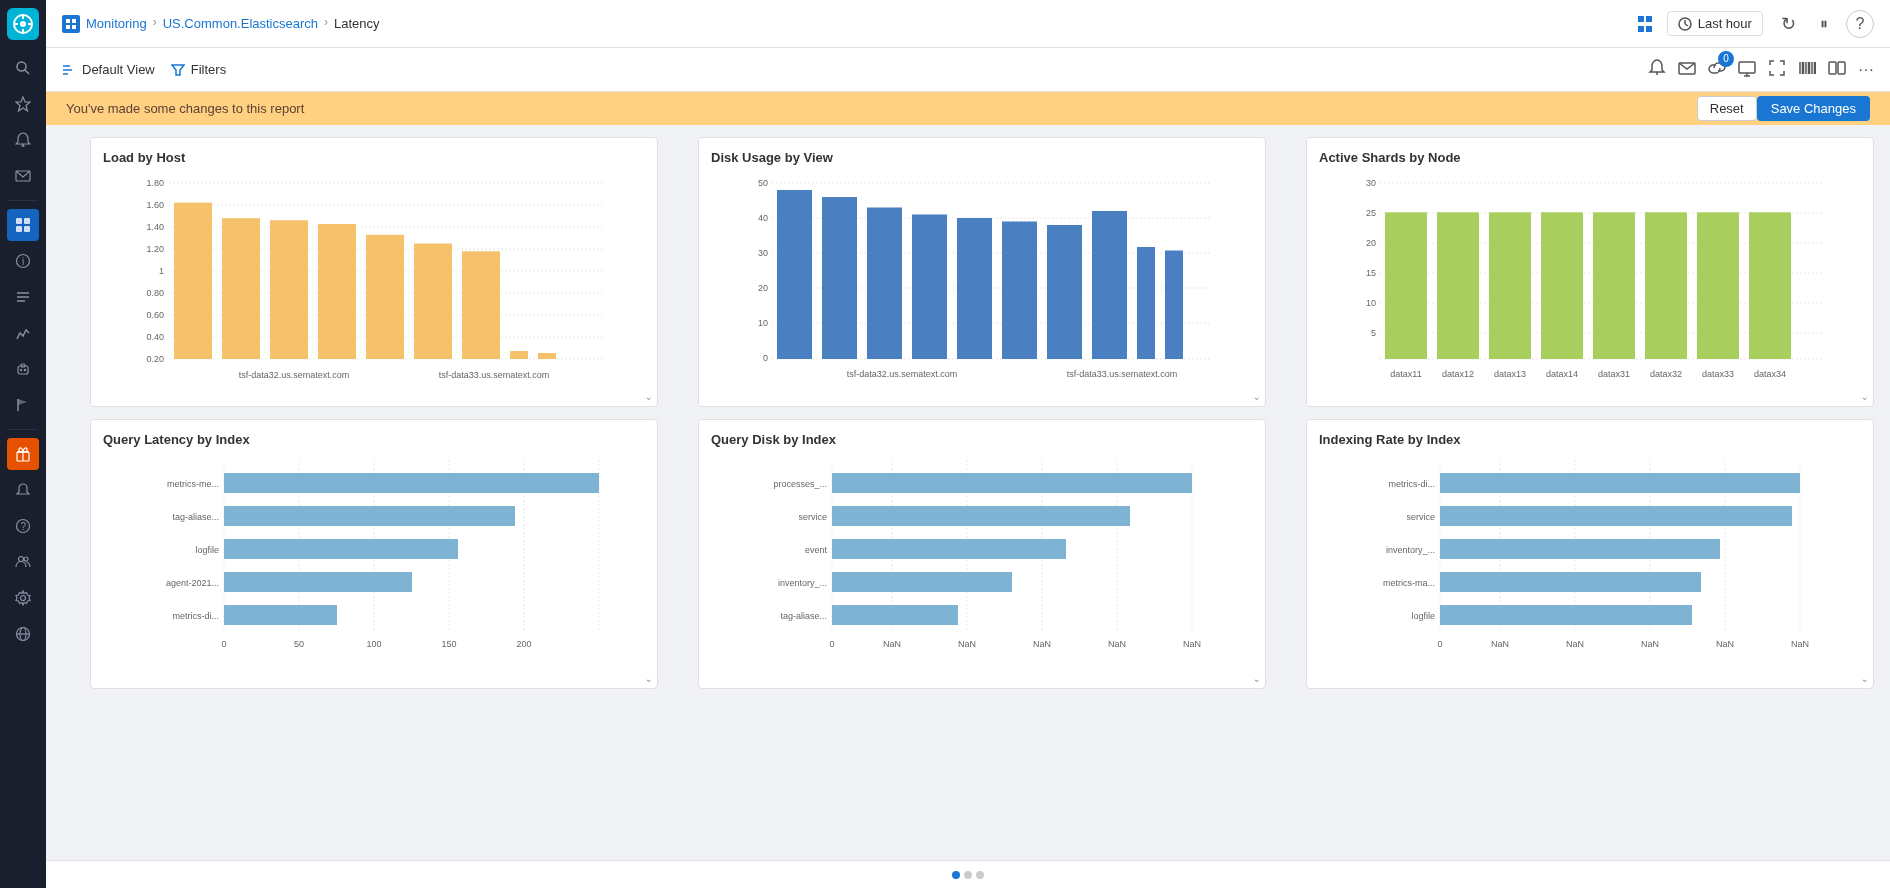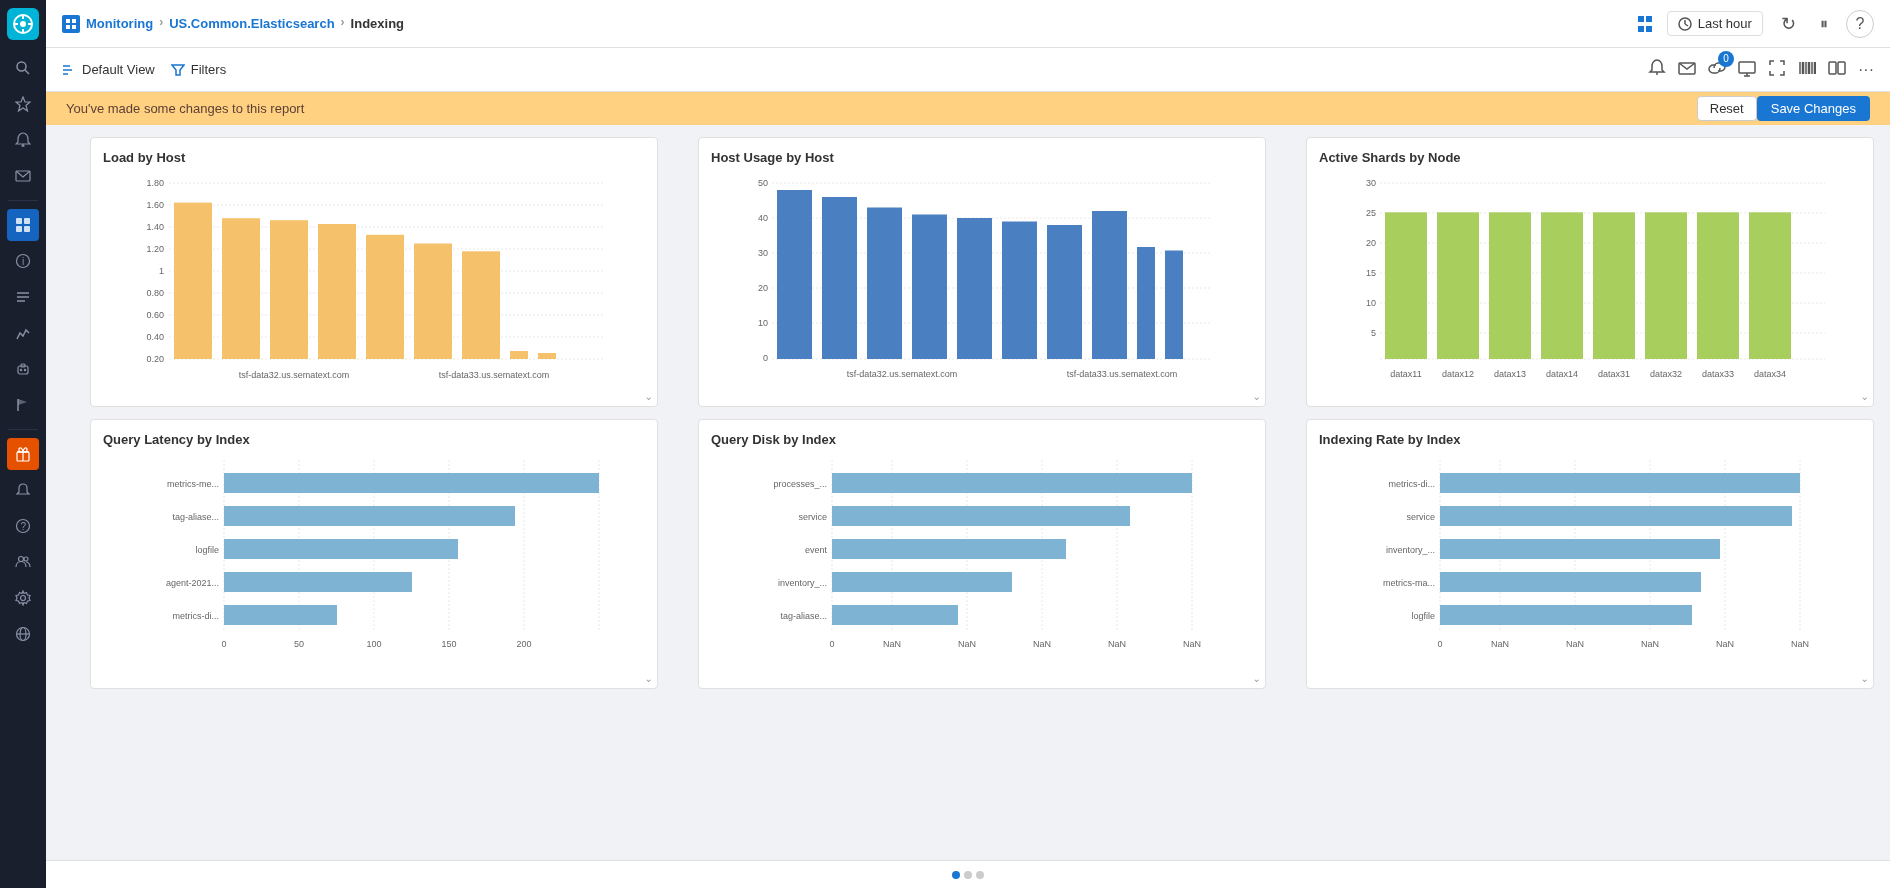--- a/index.html
+++ b/index.html
@@ -52,21 +52,20 @@
       padding: 8px 16px;
       display: flex;
       align-items: center;
       justify-content: space-between;
       height: 48px;
       flex-shrink: 0;
     }
     .breadcrumb {
       display: flex; gap: 6px;
       font-size: 13px;
-      font-weight: bold;
     }
     .breadcrumb-item { color: #1976d2; cursor: pointer; display: flex; align-items: center; gap: 4px; }
     .breadcrumb-item:last-child { color: #333; cursor: default; }
     .breadcrumb-sep { color: #999; font-size: 12px; }
 
     .top-nav-right {
       display: flex; align-items: center; gap: 12px;
     }
     .nav-btn {
       background: none; border: none; cursor: pointer;
@@ -328,21 +327,21 @@
             <rect x="1" y="1" width="4" height="4" fill="white"></rect>
             <rect x="7" y="1" width="4" height="4" fill="white"></rect>
             <rect x="1" y="7" width="4" height="4" fill="white"></rect>
             <rect x="7" y="7" width="4" height="4" fill="white"></rect>
           </svg>
       </span>
       <span class="breadcrumb-item">Monitoring</span>
       <span class="breadcrumb-sep">›</span>
       <span class="breadcrumb-item">US.Common.Elasticsearch</span>
       <span class="breadcrumb-sep">›</span>
-      <span class="breadcrumb-item">Indexing</span>
+      <span class="breadcrumb-item">Latency</span>
     </div>
     <div class="top-nav-right">
       <svg width="18" height="18" viewBox="0 0 18 18" style="cursor:pointer">
         <rect x="1" y="1" width="6" height="6" fill="#1976d2"></rect>
         <rect x="9" y="1" width="6" height="6" fill="#1976d2"></rect>
         <rect x="1" y="11" width="6" height="6" fill="#1976d2"></rect>
         <rect x="9" y="11" width="6" height="6" fill="#1976d2"></rect>
       </svg>
       <div class="time-btn">
         <svg width="14" height="14" viewBox="0 0 14 14">
@@ -486,21 +485,21 @@
             <rect x="404" y="180" width="18" height="6" class="bar-orange"></rect>
 
             <text x="160" y="205" class="x-axis-label" text-anchor="middle">tsf-data32.us.sematext.com</text>
             <text x="360" y="205" class="x-axis-label" text-anchor="middle">tsf-data33.us.sematext.com</text>
           </svg>
         </div>
         <div class="chart-expand">⌄</div>
       </div>
 
       <div class="chart-card">
-        <div class="chart-title">Host Usage by Host</div>
+        <div class="chart-title">Disk Usage by View</div>
         <div class="chart-area">
           <svg width="100%" height="210" viewBox="0 0 480 210">
 
             <line x1="30" y1="10" x2="470" y2="10" class="grid-line"></line>
             <line x1="30" y1="45" x2="470" y2="45" class="grid-line"></line>
             <line x1="30" y1="80" x2="470" y2="80" class="grid-line"></line>
             <line x1="30" y1="115" x2="470" y2="115" class="grid-line"></line>
             <line x1="30" y1="150" x2="470" y2="150" class="grid-line"></line>
             <line x1="30" y1="186" x2="470" y2="186" class="grid-line"></line>
 

